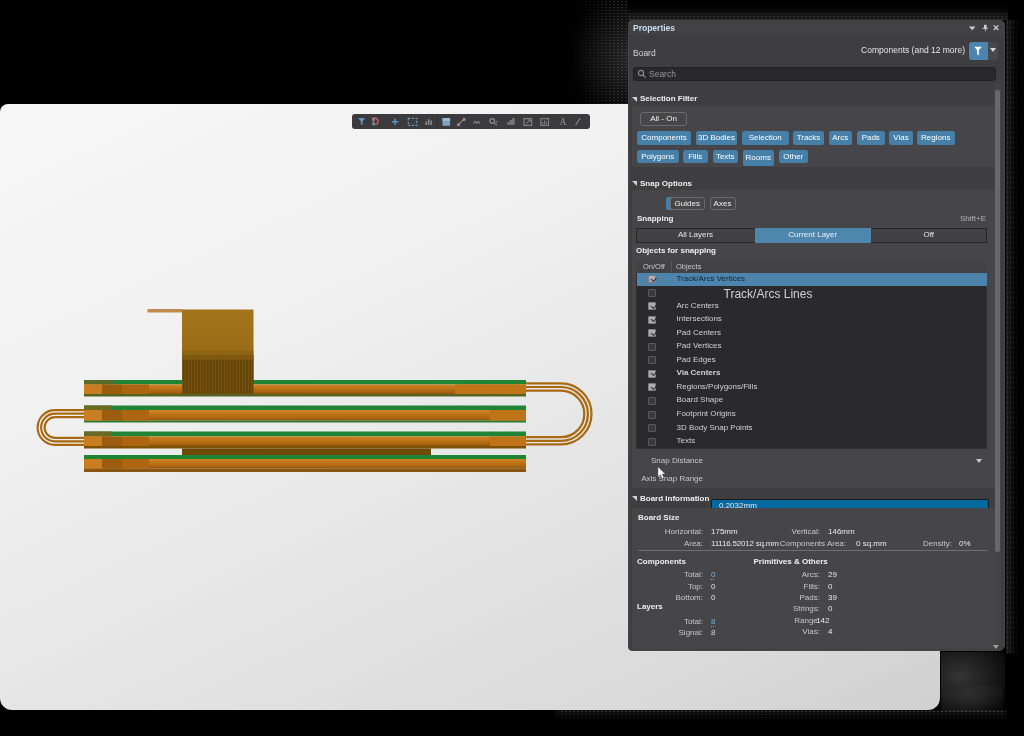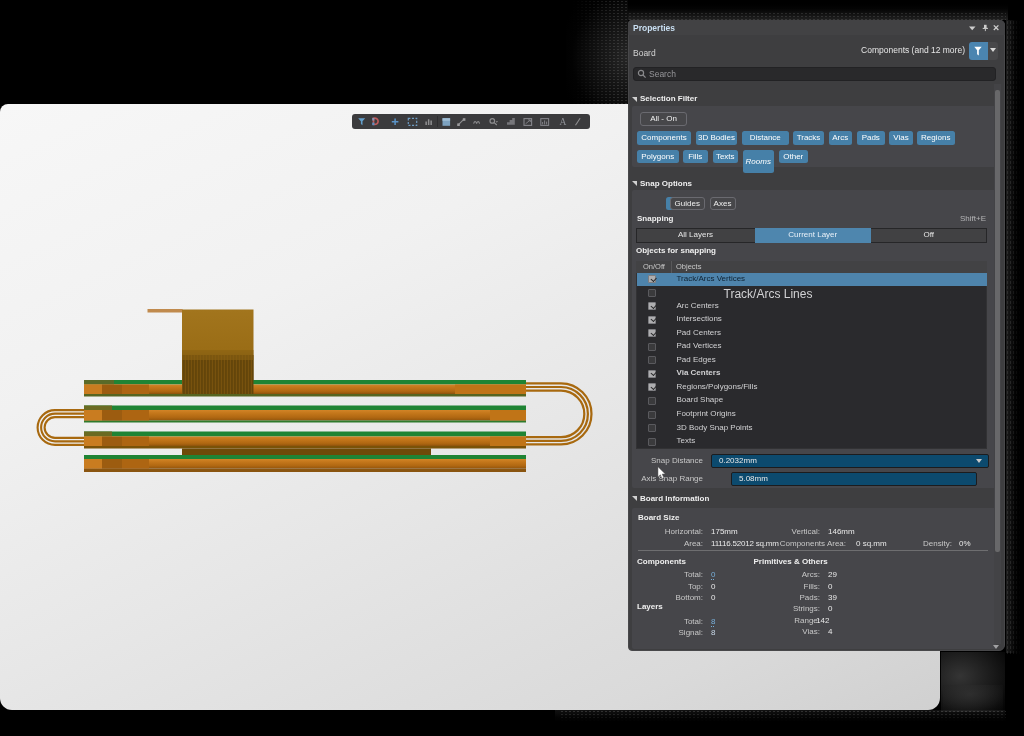--- a/index.html
+++ b/index.html
@@ -16,22 +16,22 @@
   .sechead{position:absolute;color:#efefef;font-size:8px;font-weight:bold;white-space:nowrap;}
   .tri{position:absolute;width:0;height:0;border-left:5px solid transparent;border-top:5px solid #d0d0d0;}
   .grp{position:absolute;background:#46464a;border-radius:2px;}
   .btn-blue{position:absolute;background:#4680a8;border-radius:2.5px;color:#fff;font-size:8px;
     display:flex;align-items:center;justify-content:center;white-space:nowrap;}
   .btn-dark{position:absolute;background:#47474a;border:1px solid #6a6a70;border-radius:3px;color:#f0f0f0;
     font-size:8px;display:flex;align-items:center;justify-content:center;white-space:nowrap;}
   .val{position:absolute;color:#e9e9e9;font-size:8px;white-space:nowrap;}
   .link{color:#77aed8;text-decoration:underline dotted;text-underline-offset:2px;}
   .rowlbl{position:absolute;text-align:right;color:#c8c8c8;font-size:8px;white-space:nowrap;}
-  .field{position:absolute;background:#0c4a6e;border:1px solid #1c1c1e;border-radius:2px;color:#e8e8e8;
-    font-size:8px;display:flex;align-items:center;padding-left:7px;}
+  .field{position:absolute;background:#0369a1;border:1px solid #1c1c1e;border-radius:2px;color:#e8e8e8;
+    font-size:8px;display:flex;align-items:center;padding-left:7px;margin-top:45px;}
   .cb{position:absolute;width:8px;height:8px;border-radius:1px;}
   .cb.off{background:#3a3a3c;border:1px solid #5a5a5e;}
   .cb.on{background:#aeaeb0;border:1px solid #7e7e82;}
   .cb.on::after{content:"";position:absolute;left:1.5px;top:0.5px;width:4px;height:2.5px;
     border-left:1.5px solid #2a2a2c;border-bottom:1.5px solid #2a2a2c;transform:rotate(-48deg);}
 </style>
 </head>
 <body>
 
 <div id="canvas"></div>
@@ -190,30 +190,30 @@
   <path d="M6 6l2.6 2.6" stroke="#8a8a8c" stroke-width="1.2"></path>
 </svg>
 <div class="abs" style="left:649px;top:68.5px;color:#96969a;font-size:8.5px;">Search</div>
 
 <div class="tri" style="left:632px;top:96.5px;"></div>
 <div class="sechead" style="left:640px;top:94px;">Selection Filter</div>
 <div class="grp" style="left:632px;top:106px;width:364px;height:61px;"></div>
 <div class="btn-dark" style="left:640px;top:112px;width:47px;height:13.5px;">All - On</div>
 <div class="btn-blue" style="left:637px;top:131px;width:54px;height:13.5px;">Components</div>
 <div class="btn-blue" style="left:696px;top:131px;width:41px;height:13.5px;text-align:right;">3D Bodies</div>
-<div class="btn-blue" style="left:742px;top:131px;width:46.5px;height:13.5px;">Distance</div>
+<div class="btn-blue" style="left:742px;top:131px;width:46.5px;height:13.5px;">Selection</div>
 <div class="btn-blue" style="left:793px;top:131px;width:31px;height:13.5px;">Tracks</div>
 <div class="btn-blue" style="left:828.5px;top:131px;width:23.5px;height:13.5px;">Arcs</div>
 <div class="btn-blue" style="left:856.5px;top:131px;width:28.5px;height:13.5px;">Pads</div>
 <div class="btn-blue" style="left:889px;top:131px;width:24px;height:13.5px;">Vias</div>
 <div class="btn-blue" style="left:917px;top:131px;width:37.5px;height:13.5px;">Regions</div>
 <div class="btn-blue" style="left:637px;top:149.5px;width:41.5px;height:13.5px;">Polygons</div>
 <div class="btn-blue" style="left:683px;top:149.5px;width:24.5px;height:13.5px;">Fills</div>
 <div class="btn-blue" style="left:712.5px;top:149.5px;width:25.5px;height:13.5px;">Texts</div>
-<div class="btn-blue" style="left:743px;top:149.5px;width:30.5px;height:23px;font-style:italic;">Rooms</div>
+<div class="btn-blue" style="left:743px;top:149.5px;width:30.5px;height:16px;">Rooms</div>
 <div class="btn-blue" style="left:778.5px;top:149.5px;width:29.5px;height:13.5px;">Other</div>
 
 <div class="tri" style="left:632px;top:181px;"></div>
 <div class="sechead" style="left:640px;top:178.5px;">Snap Options</div>
 <div class="grp" style="left:632px;top:190px;width:364px;height:298px;"></div>
 <div class="btn-blue" style="left:666px;top:196.5px;width:28px;height:13px;">Grids</div>
 <div class="btn-dark" style="left:670px;top:196.5px;width:34.5px;height:13px;">Guides</div>
 <div class="btn-dark" style="left:709.5px;top:196.5px;width:26px;height:13px;">Axes</div>
 <div class="sechead" style="left:637px;top:214px;">Snapping</div>
 <div class="abs" style="left:0px;top:214px;width:986px;text-align:right;color:#b4b4b6;font-size:8px;">Shift+E</div>

